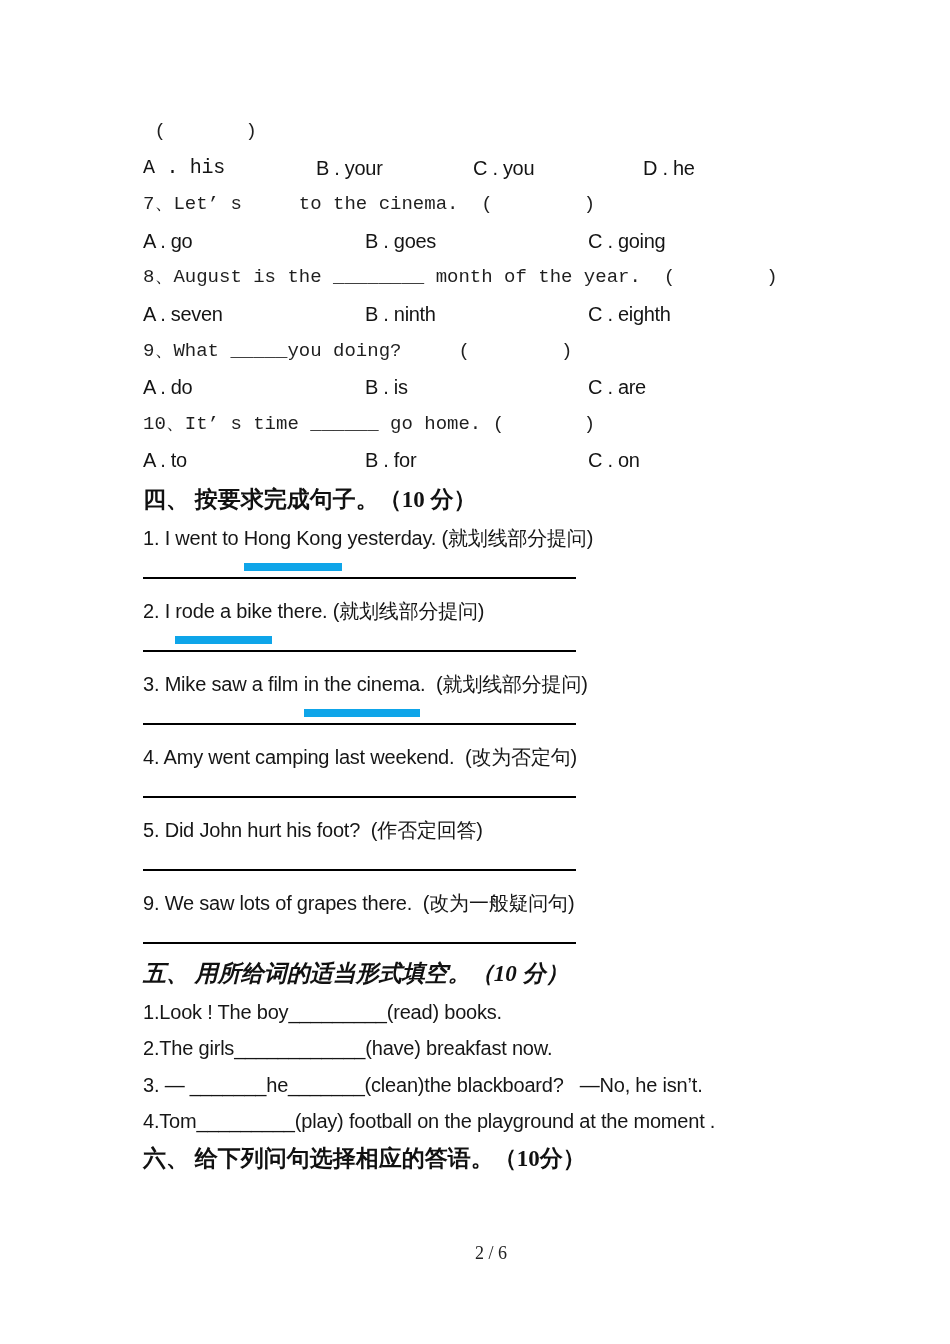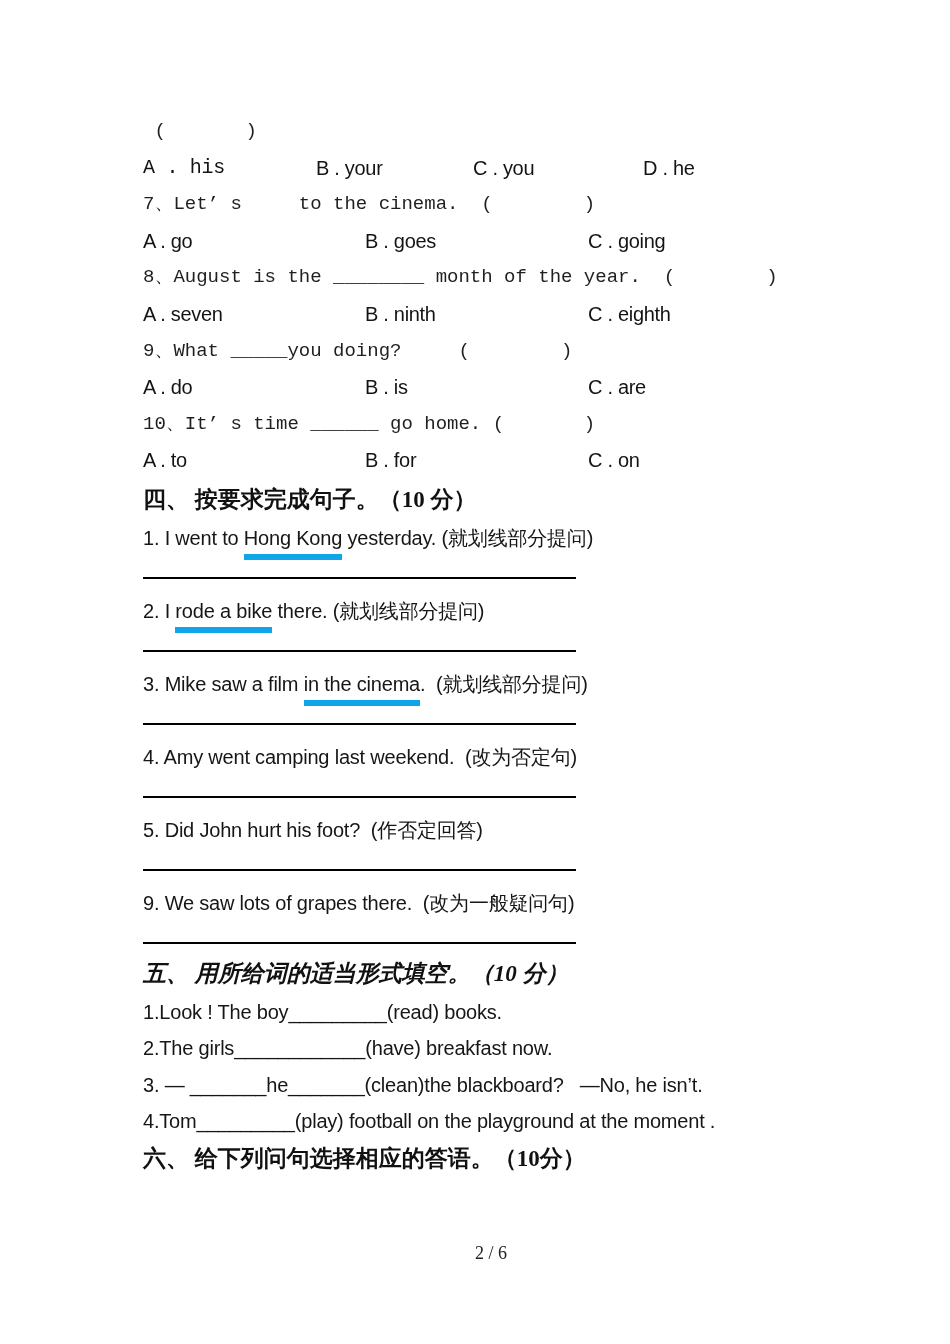--- a/index.html
+++ b/index.html
@@ -59,21 +59,21 @@
   
   .s4-item { height: 73px; }
   .s4-sentence, .s5-item {
     font-family: "Liberation Sans", sans-serif;
     font-size: 20px;
     letter-spacing: -0.2px;
     white-space: pre-wrap;
     color: #161616;
   }
   .s4-sentence { line-height: 36px; height: 36px; }
-  .u-phrase { border-bottom: 6px solid #0ea5e9; padding-bottom: 5px; }
+  .u-phrase { border-bottom: 8px solid #0ea5e9; padding-bottom: 14px; }
   .ans-line {
     width: 433px;
     height: 0;
     border-top: 2px solid #000000;
     margin-top: 21px;
   }
   .s5-item { line-height: 36.3px; height: 36.3px; }
   .footer {
     position: absolute;
     top: 1243px;

